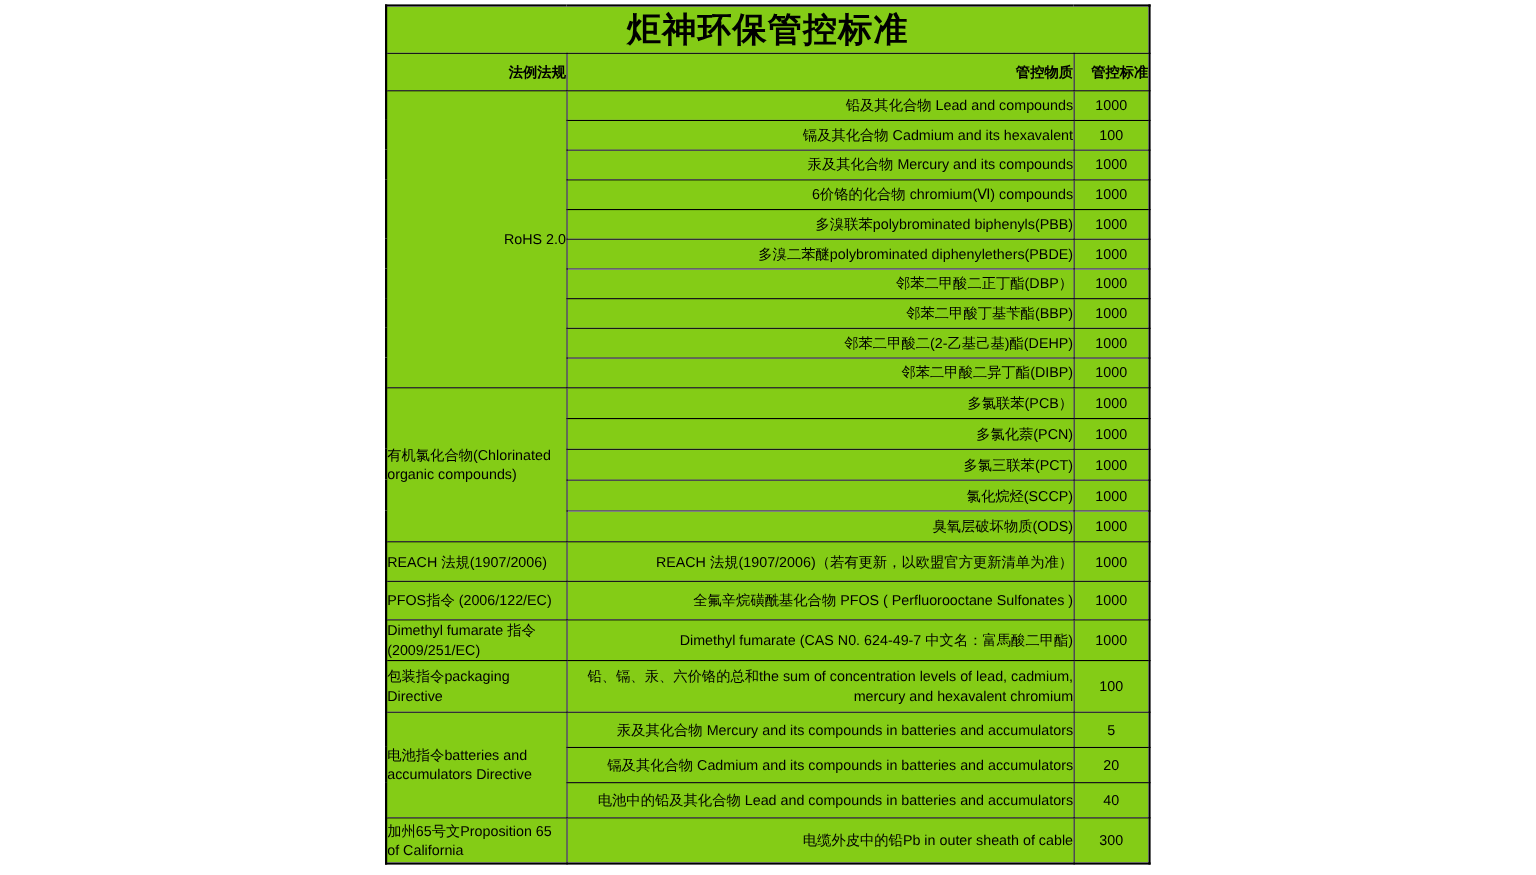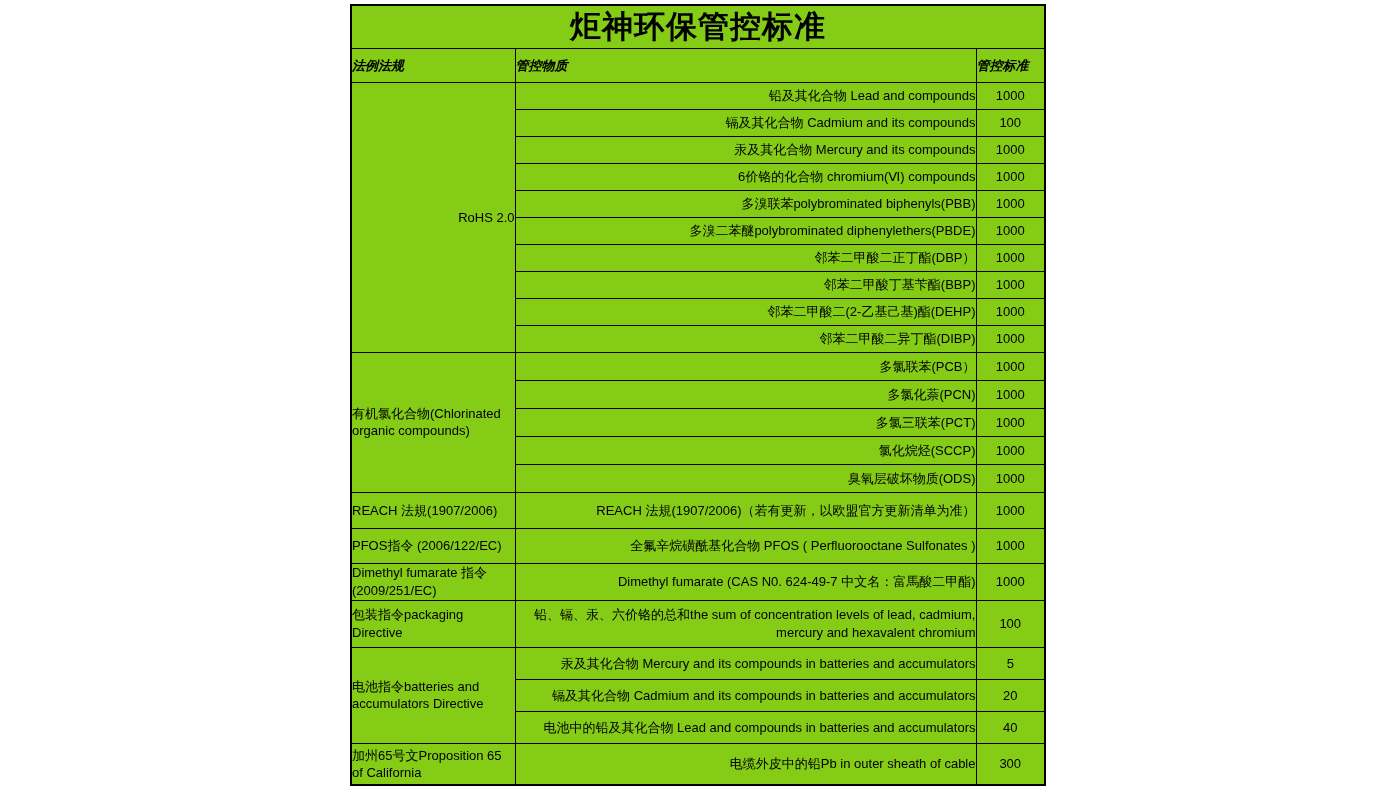--- a/index.html
+++ b/index.html
@@ -41,24 +41,23 @@
   }
   tr.title-row td {
     height: 41px;
     text-align: center;
     font-size: 31px;
     font-weight: bold;
     letter-spacing: 1px;
   }
   tr.header-row th {
     height: 33px;
-    text-align: left;
+    text-align: right;
     font-weight: bold;
     font-size: 13px;
-    font-style: italic;
   }
   td.law {
     text-align: left;
     padding: 2px 2px 2px 3px;
   }
   td.substance {
     text-align: right;
     padding: 2px 4px 2px 5px;
   }
   td.standard {
@@ -96,21 +95,21 @@
         <th>管控标准</th>
       </tr>
     </thead>
     <tbody>
         <tr class="g0">
           <td class="law" rowspan="10">RoHS 2.0</td>
           <td class="substance">铅及其化合物 Lead and compounds</td>
           <td class="standard">1000</td>
         </tr>
         <tr class="g0">
-          <td class="substance">镉及其化合物 Cadmium and its compounds</td>
+          <td class="substance">镉及其化合物 Cadmium and its hexavalent</td>
           <td class="standard">100</td>
         </tr>
         <tr class="g0">
           <td class="substance">汞及其化合物 Mercury and its compounds</td>
           <td class="standard">1000</td>
         </tr>
         <tr class="g0">
           <td class="substance">6价铬的化合物 chromium(Ⅵ) compounds</td>
           <td class="standard">1000</td>
         </tr>

